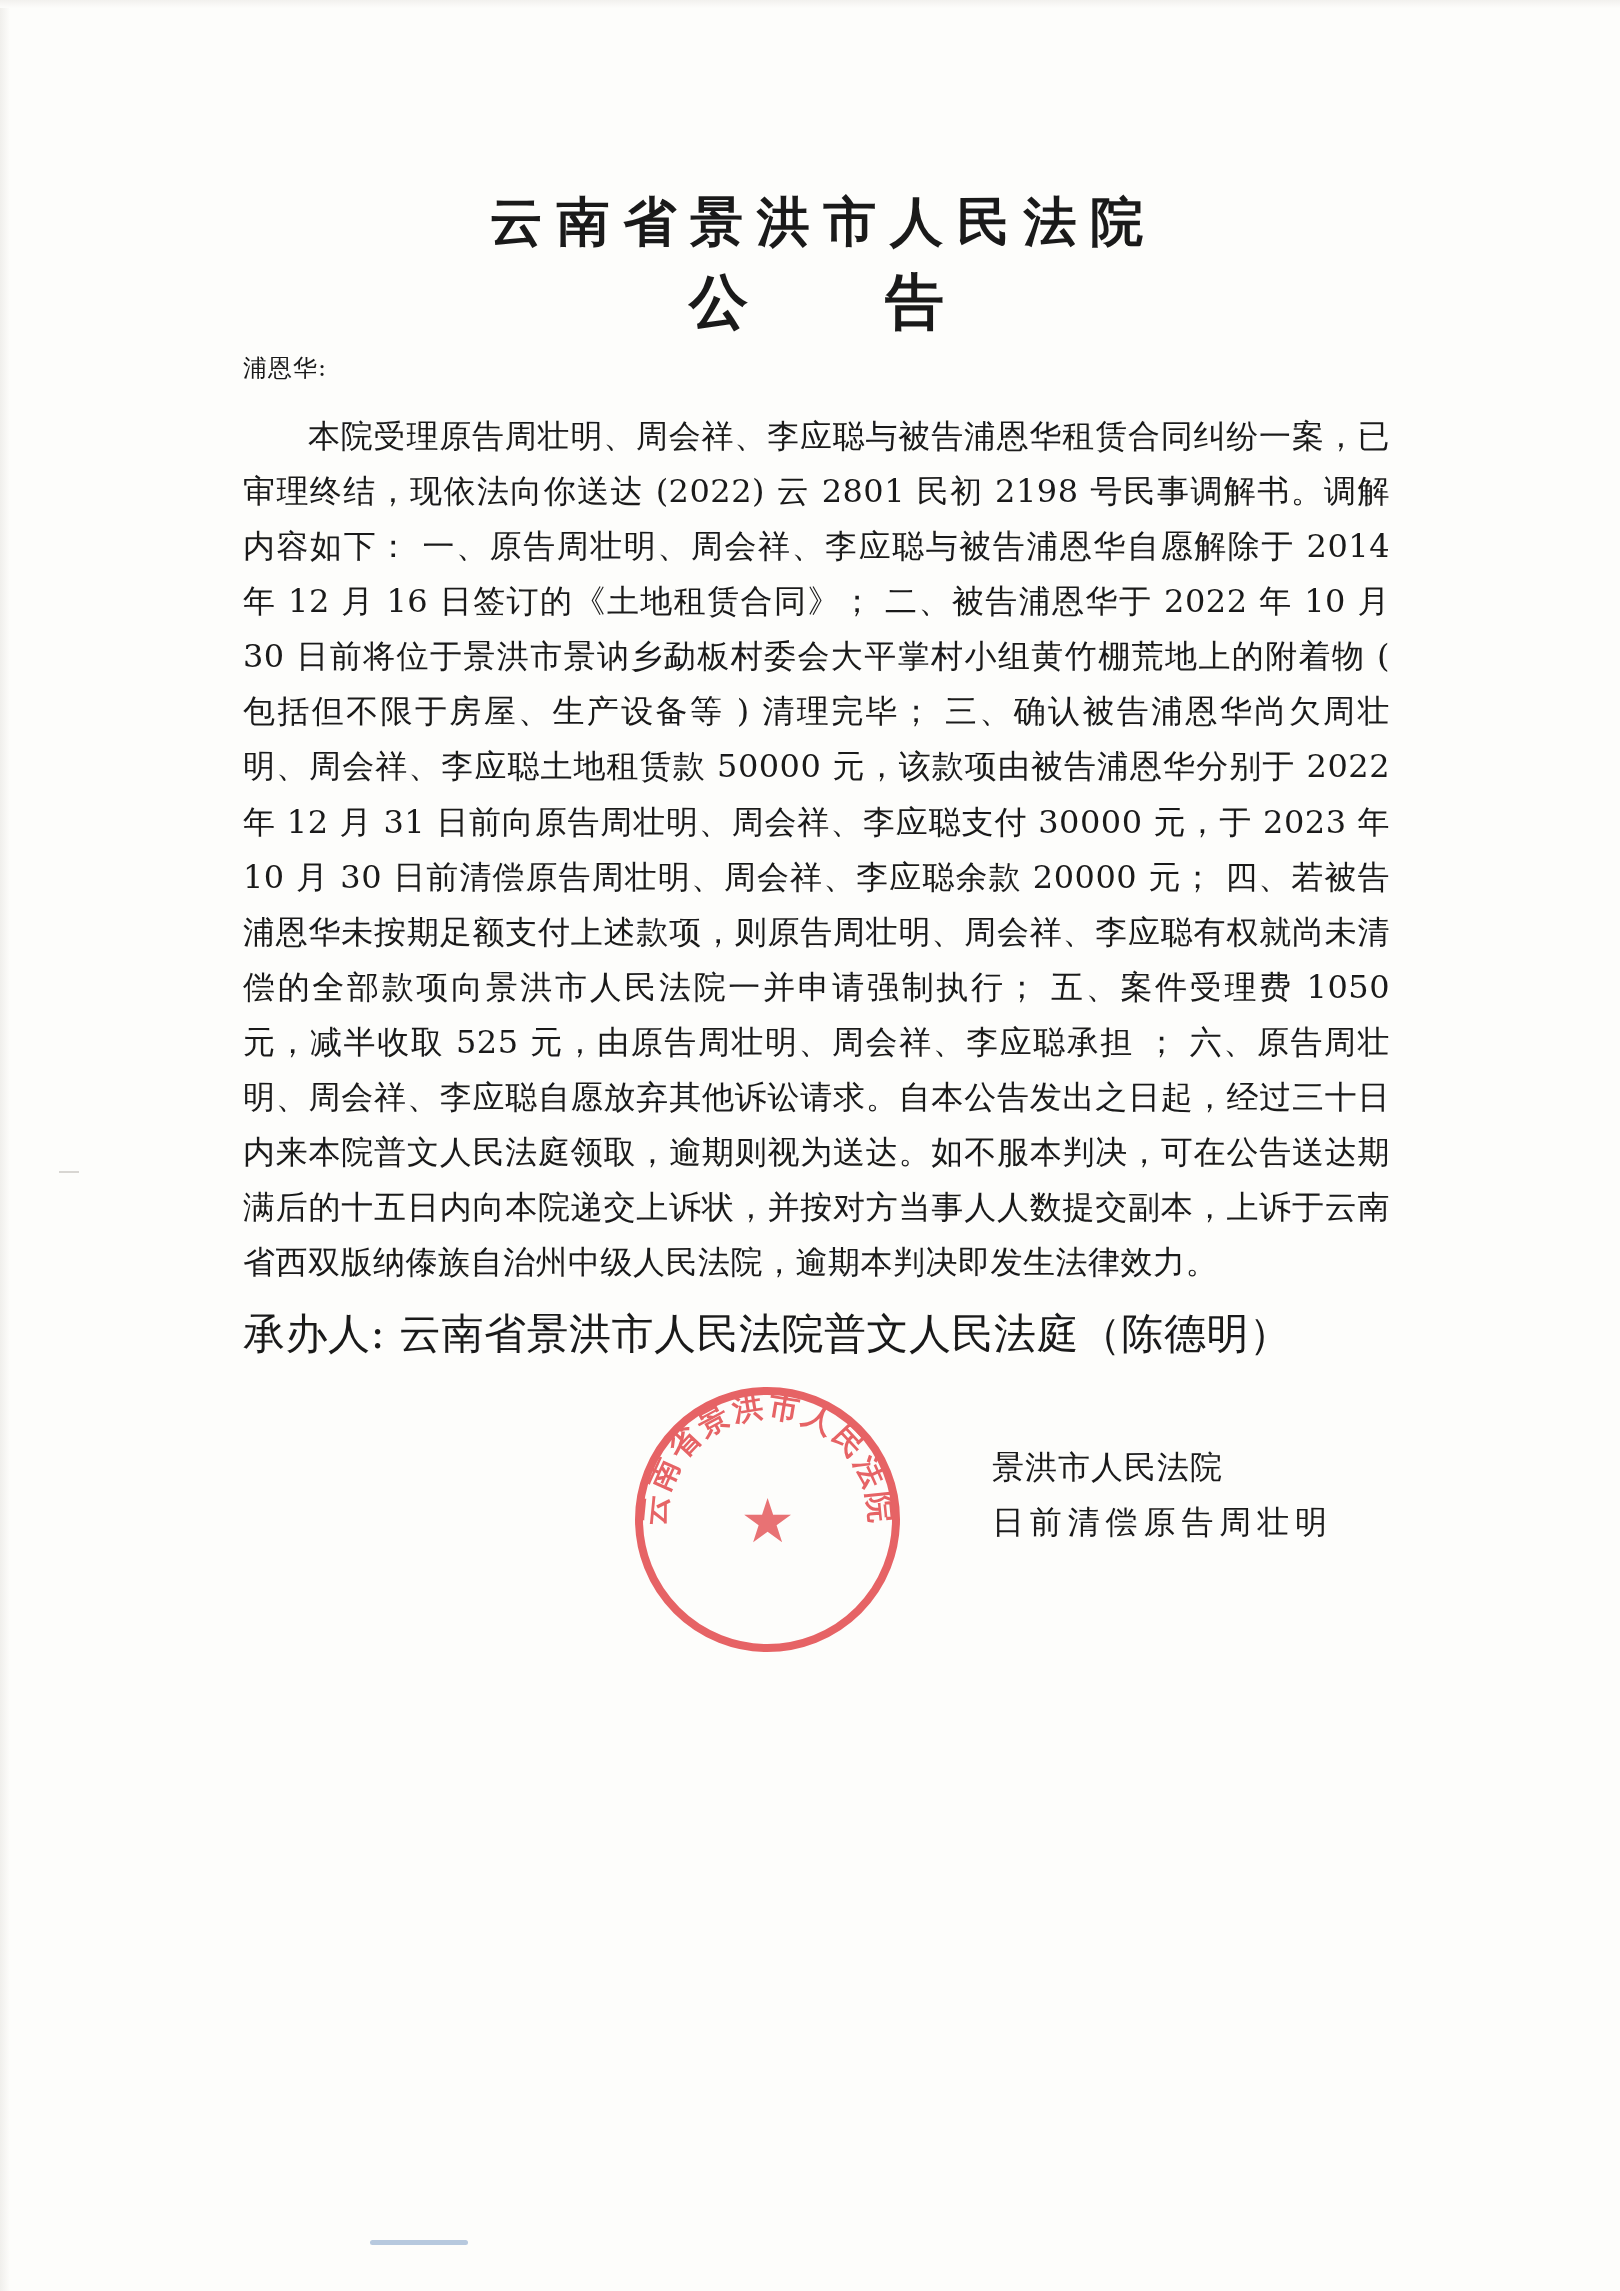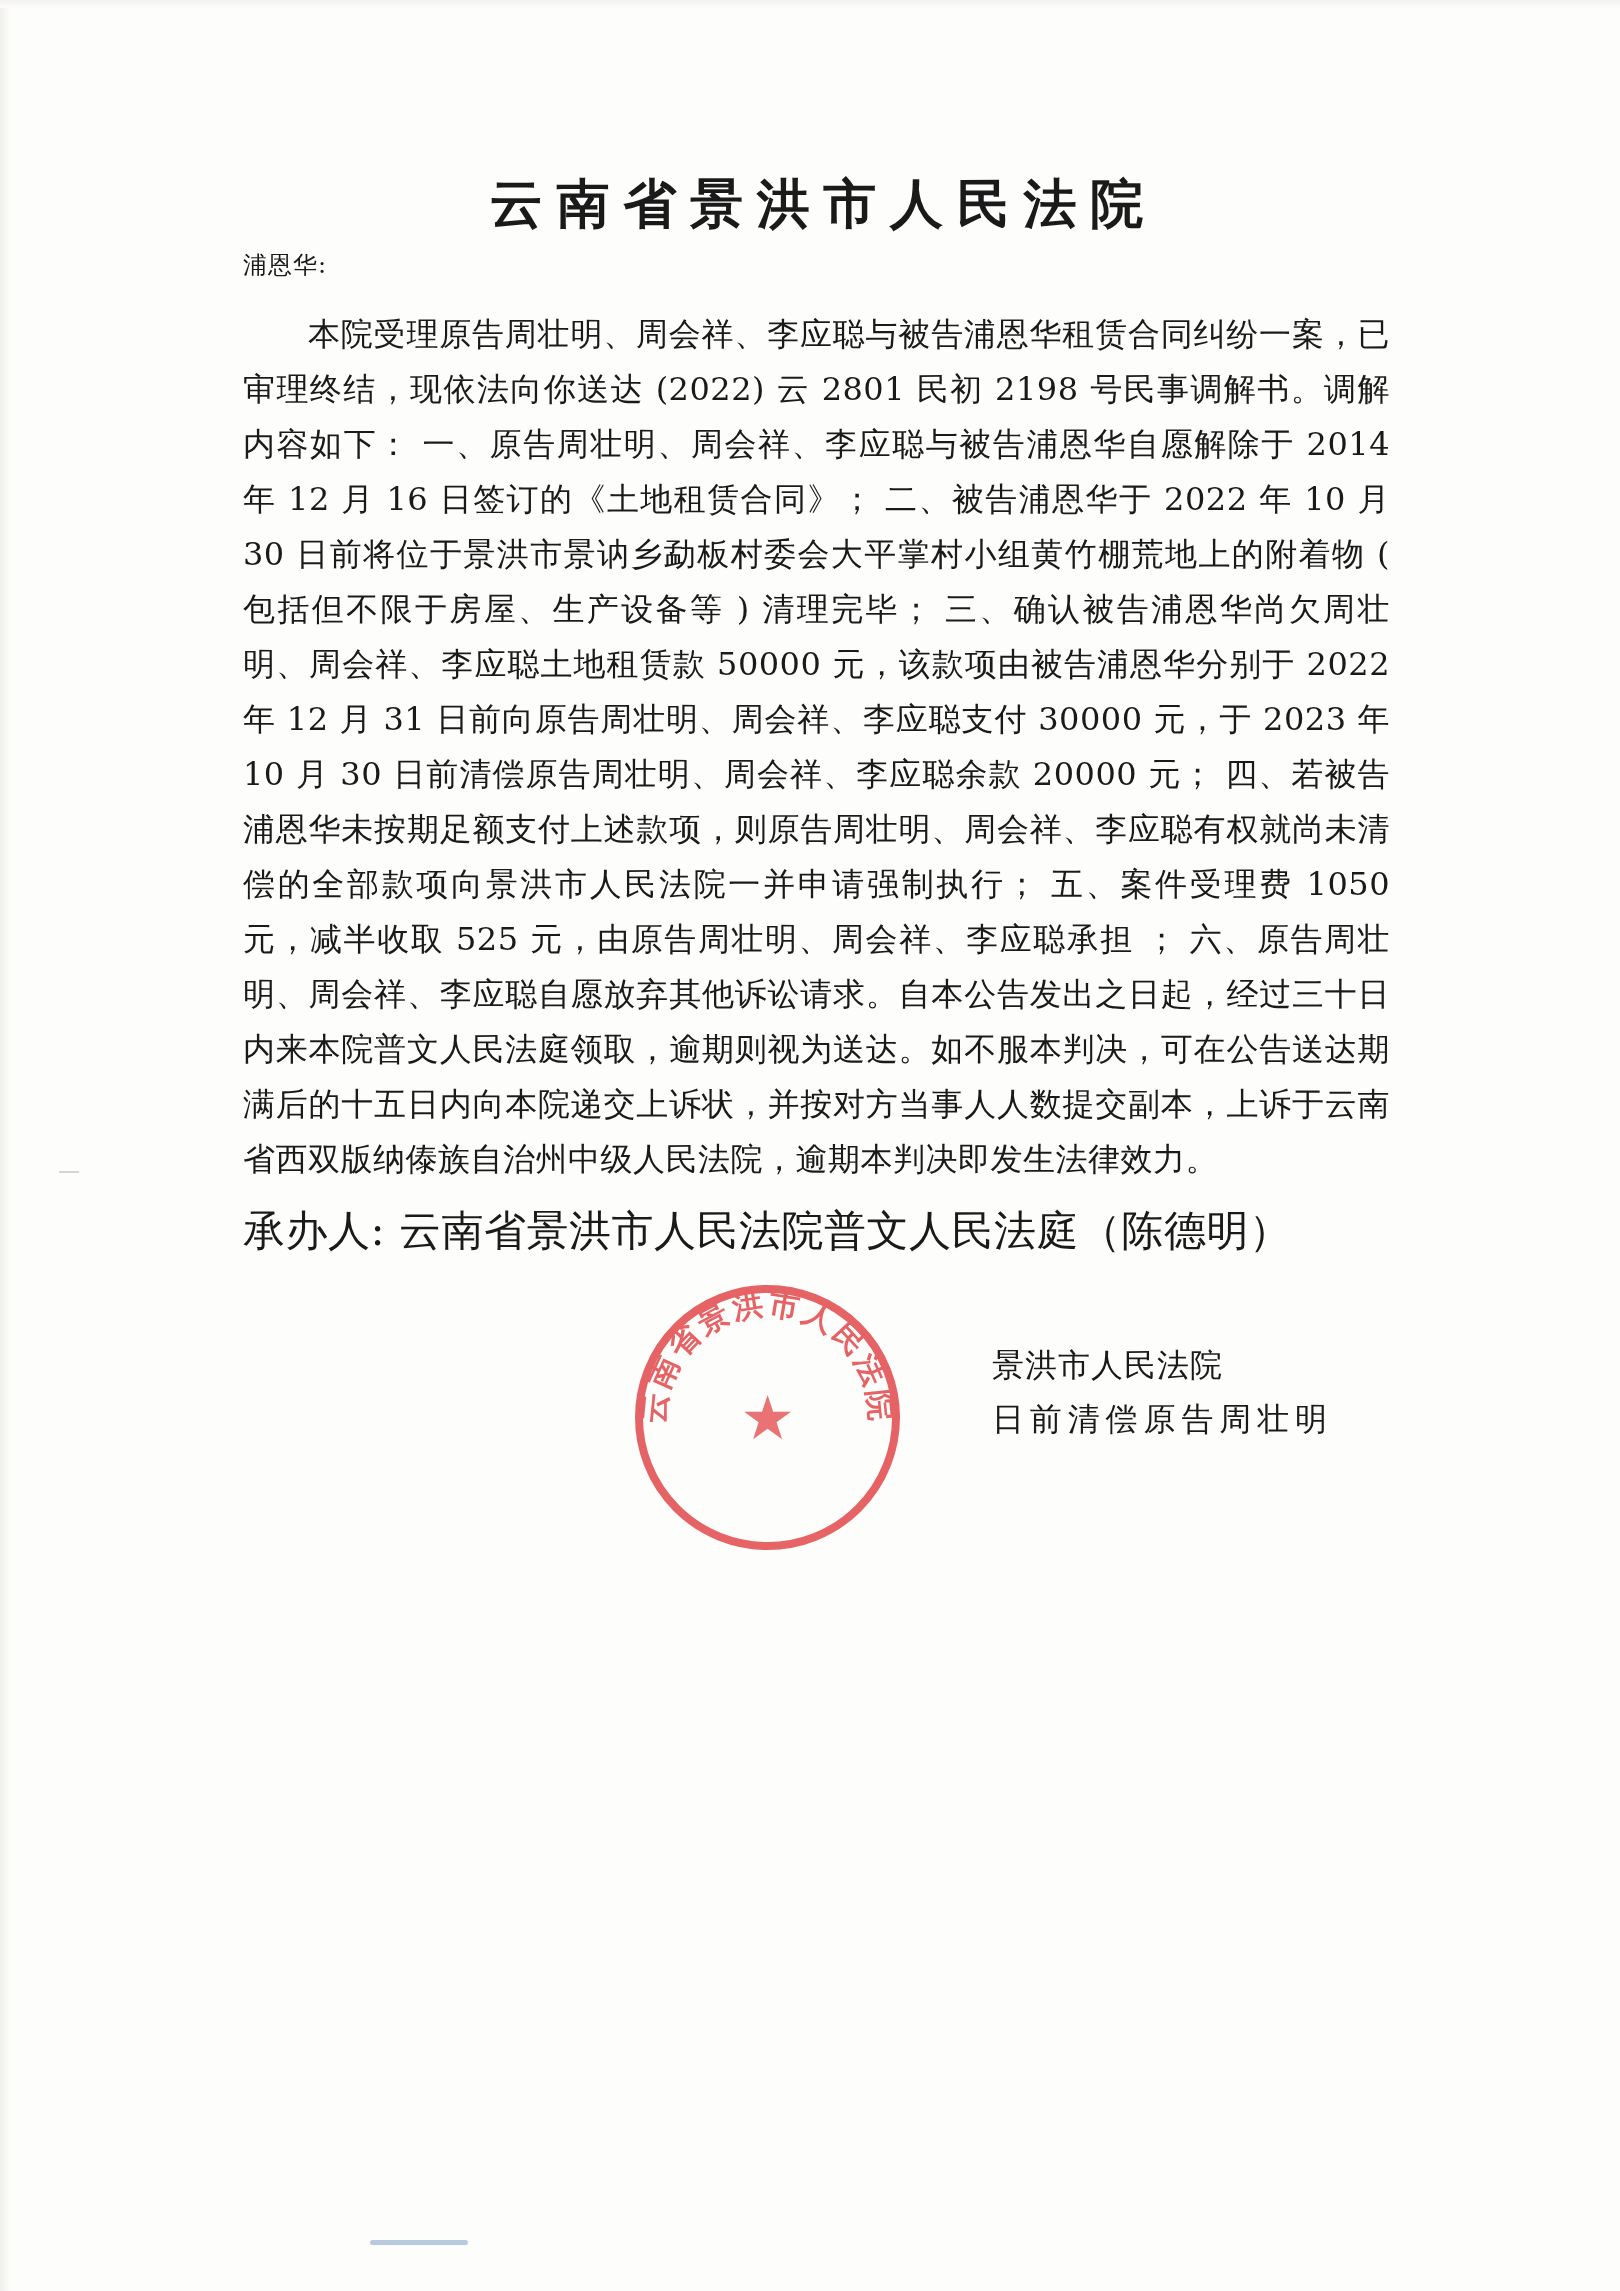--- a/index.html
+++ b/index.html
@@ -50,21 +50,21 @@
     width: 98px;
     height: 4.9px;
     background: #9fb7d4;
     opacity: .75;
     border-radius: 2.9px;
   }
 
   .content {
     position: absolute;
     left: 243px;
-    top: 174px;
+    top: 192px;
     width: 1147px;
   }
 
   .court-name {
     font-family: "DejaVu Serif", "Liberation Serif", serif;
     font-weight: bold;
     font-size: 53px;
     letter-spacing: 13.7px;
     text-align: center;
     padding-left: 13.7px;
@@ -169,20 +169,21 @@
 <div class="page">
   <div class="edge-left"></div>
   <div class="edge-top"></div>
   <div class="fold-mark"></div>
   <div class="blue-smudge"></div>
 
   <div class="content">
 
     <div class="court-name">云南省景洪市人民法院</div>
 
+    <div class="doc-kind">公　告</div>
 
     <div class="addressee">浦恩华:</div>
 
     <div class="body-text">本院受理原告周壮明、周会祥、李应聪与被告浦恩华租赁合同纠纷一案，已审理终结，现依法向你送达 (2022) 云 2801 民初 2198 号民事调解书。调解内容如下： 一、原告周壮明、周会祥、李应聪与被告浦恩华自愿解除于 2014 年 12 月 16 日签订的《土地租赁合同》； 二、被告浦恩华于 2022 年 10 月 30 日前将位于景洪市景讷乡勐板村委会大平掌村小组黄竹棚荒地上的附着物 ( 包括但不限于房屋、生产设备等 ) 清理完毕； 三、确认被告浦恩华尚欠周壮明、周会祥、李应聪土地租赁款 50000 元，该款项由被告浦恩华分别于 2022 年 12 月 31 日前向原告周壮明、周会祥、李应聪支付 30000 元，于 2023 年 10 月 30 日前清偿原告周壮明、周会祥、李应聪余款 20000 元； 四、若被告浦恩华未按期足额支付上述款项，则原告周壮明、周会祥、李应聪有权就尚未清偿的全部款项向景洪市人民法院一并申请强制执行； 五、案件受理费 1050 元，减半收取 525 元，由原告周壮明、周会祥、李应聪承担 ； 六、原告周壮明、周会祥、李应聪自愿放弃其他诉讼请求。自本公告发出之日起，经过三十日内来本院普文人民法庭领取，逾期则视为送达。如不服本判决，可在公告送达期满后的十五日内向本院递交上诉状，并按对方当事人人数提交副本，上诉于云南省西双版纳傣族自治州中级人民法院，逾期本判决即发生法律效力。</div>
 
     <div class="signoff">
       <div class="line">承办人: 云南省景洪市人民法院普文人民法庭（陈德明）</div>
     </div>
 
     <div class="footer">

